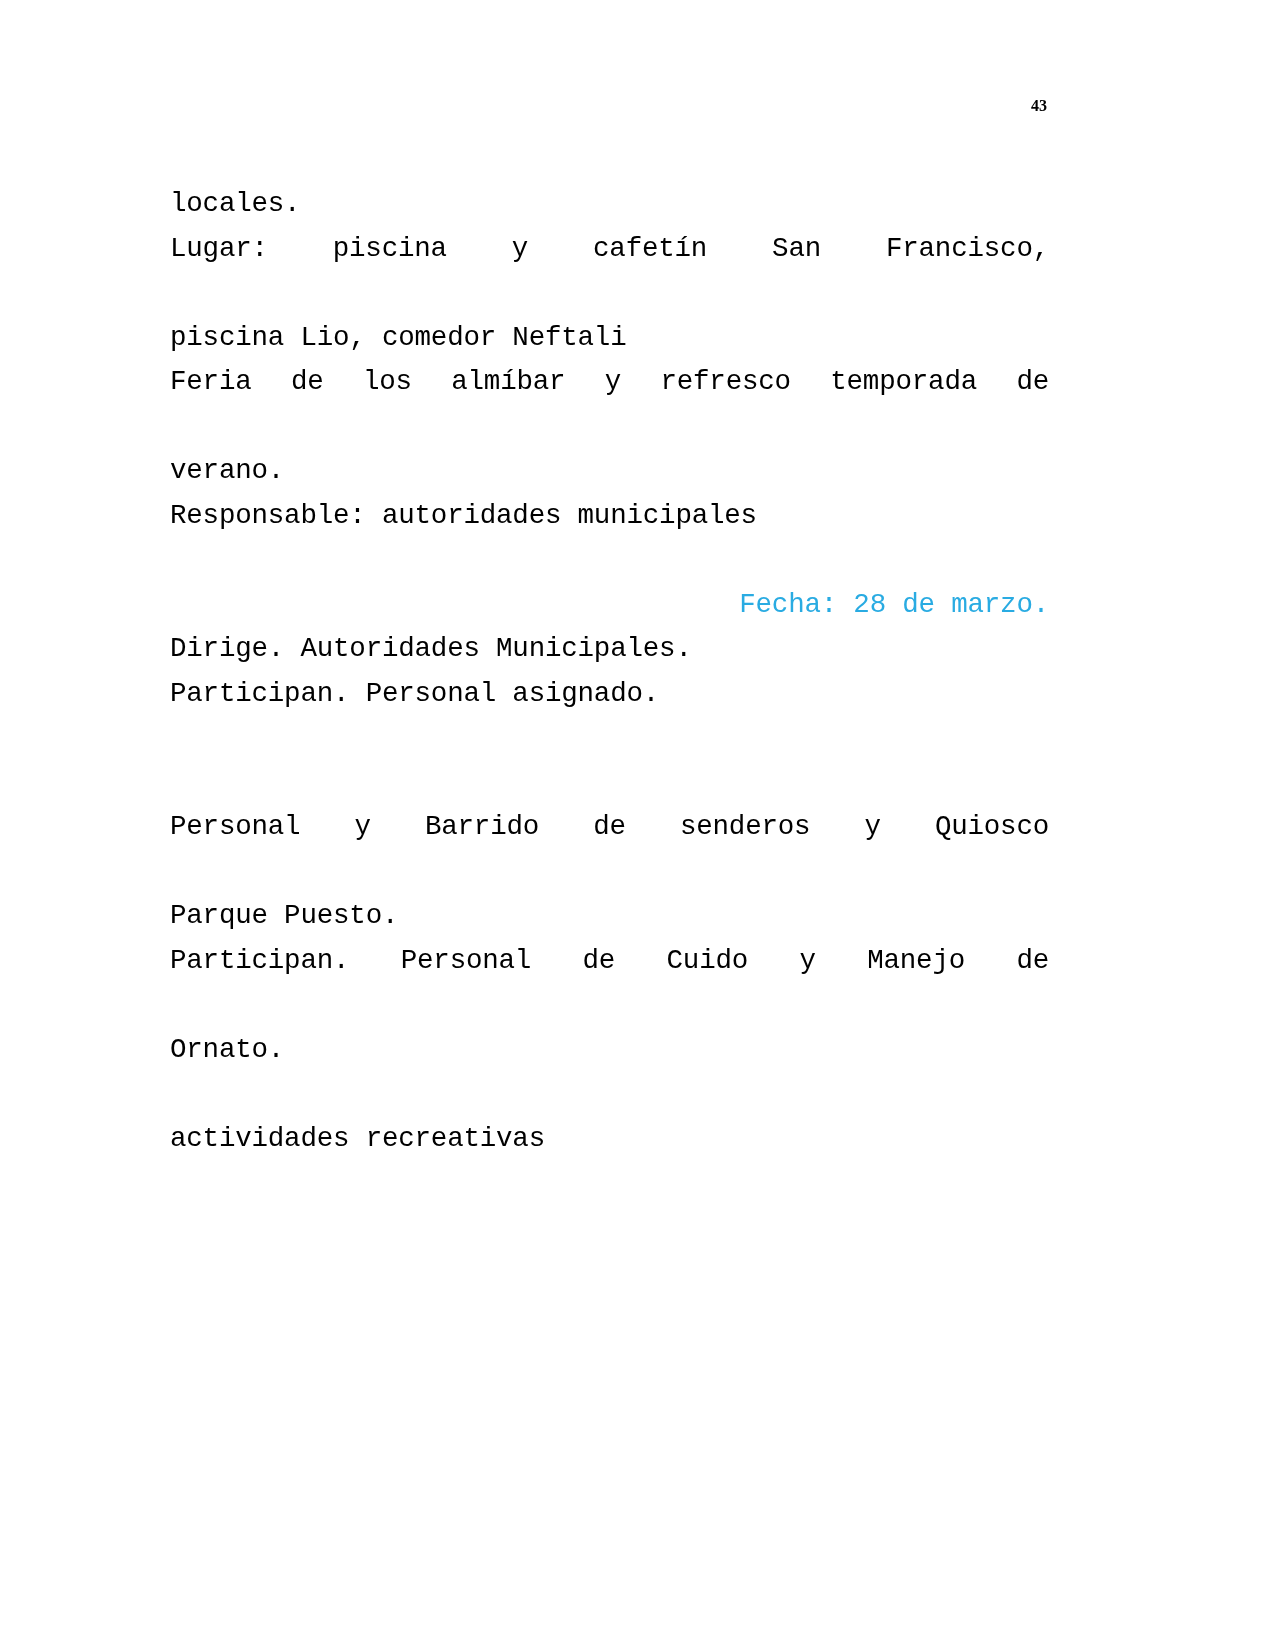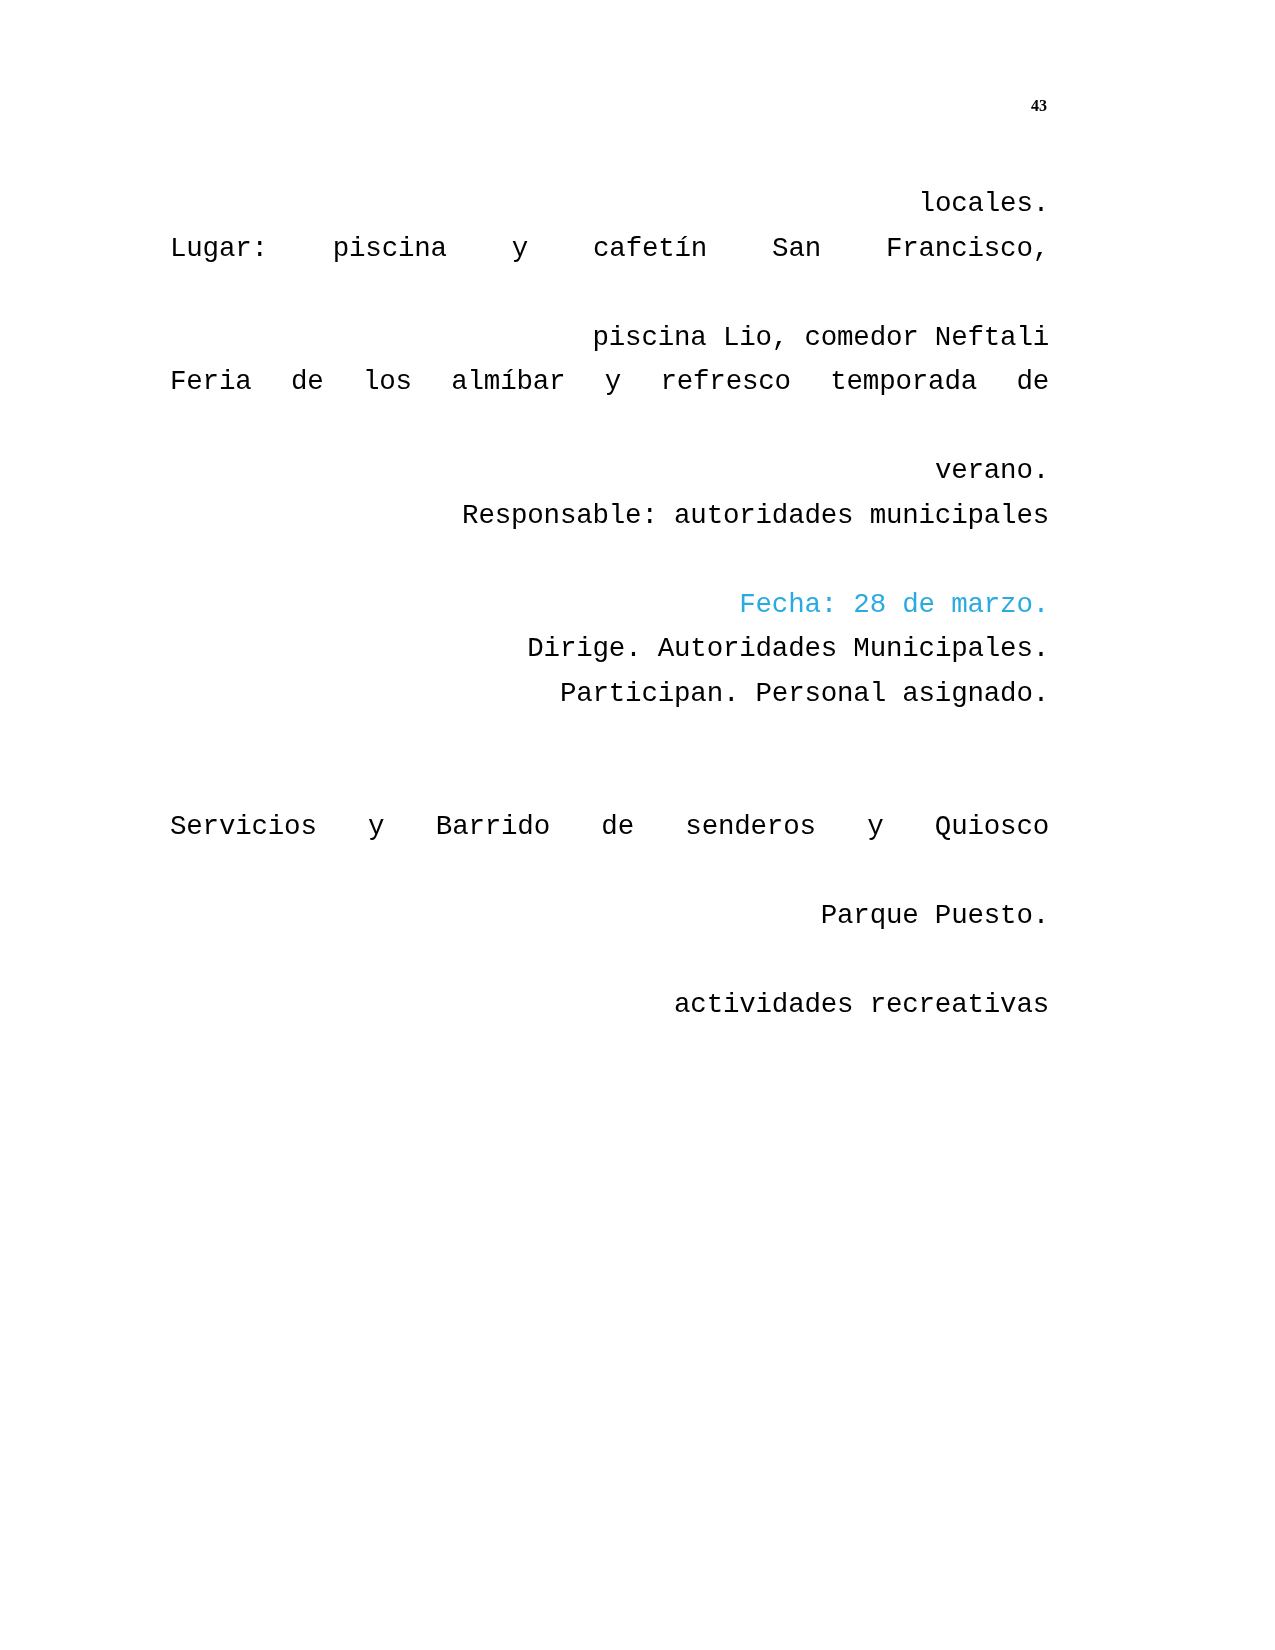--- a/index.html
+++ b/index.html
@@ -78,21 +78,21 @@
     text-align: justify;
   }
   .forced::after {
     content: "";
     display: inline-block;
     width: 100%;
     height: 0;
   }
   .lastline {
     display: block;
-    text-align: right;
+    text-align: left;
     white-space: pre;
   }
 </style>
 </head>
 <body>
 
 <div class="page">
 
   <div class="page-number">43</div>
 
@@ -126,25 +126,29 @@
     </p>
 
     <p class="para">
       <span class="lastline">Participan. Personal asignado.</span>
     </p>
 
     <span class="gap"></span>
     <span class="gap"></span>
 
     <p class="para">
-      <span class="forced">Servicios  y  Barrido  de  senderos  y  Quiosco</span>
+      <span class="forced">Personal  y  Barrido  de  senderos  y  Quiosco</span>
       <span class="lastline">Parque Puesto.</span>
     </p>
 
 
+    <p class="para">
+      <span class="forced">Participan.  Personal  de  Cuido  y  Manejo  de</span>
+      <span class="lastline">Ornato.</span>
+    </p>
 
     <span class="gap"></span>
 
 
     <p class="para">
       <span class="lastline">actividades recreativas</span>
     </p>
 
   </div>
 </div>

